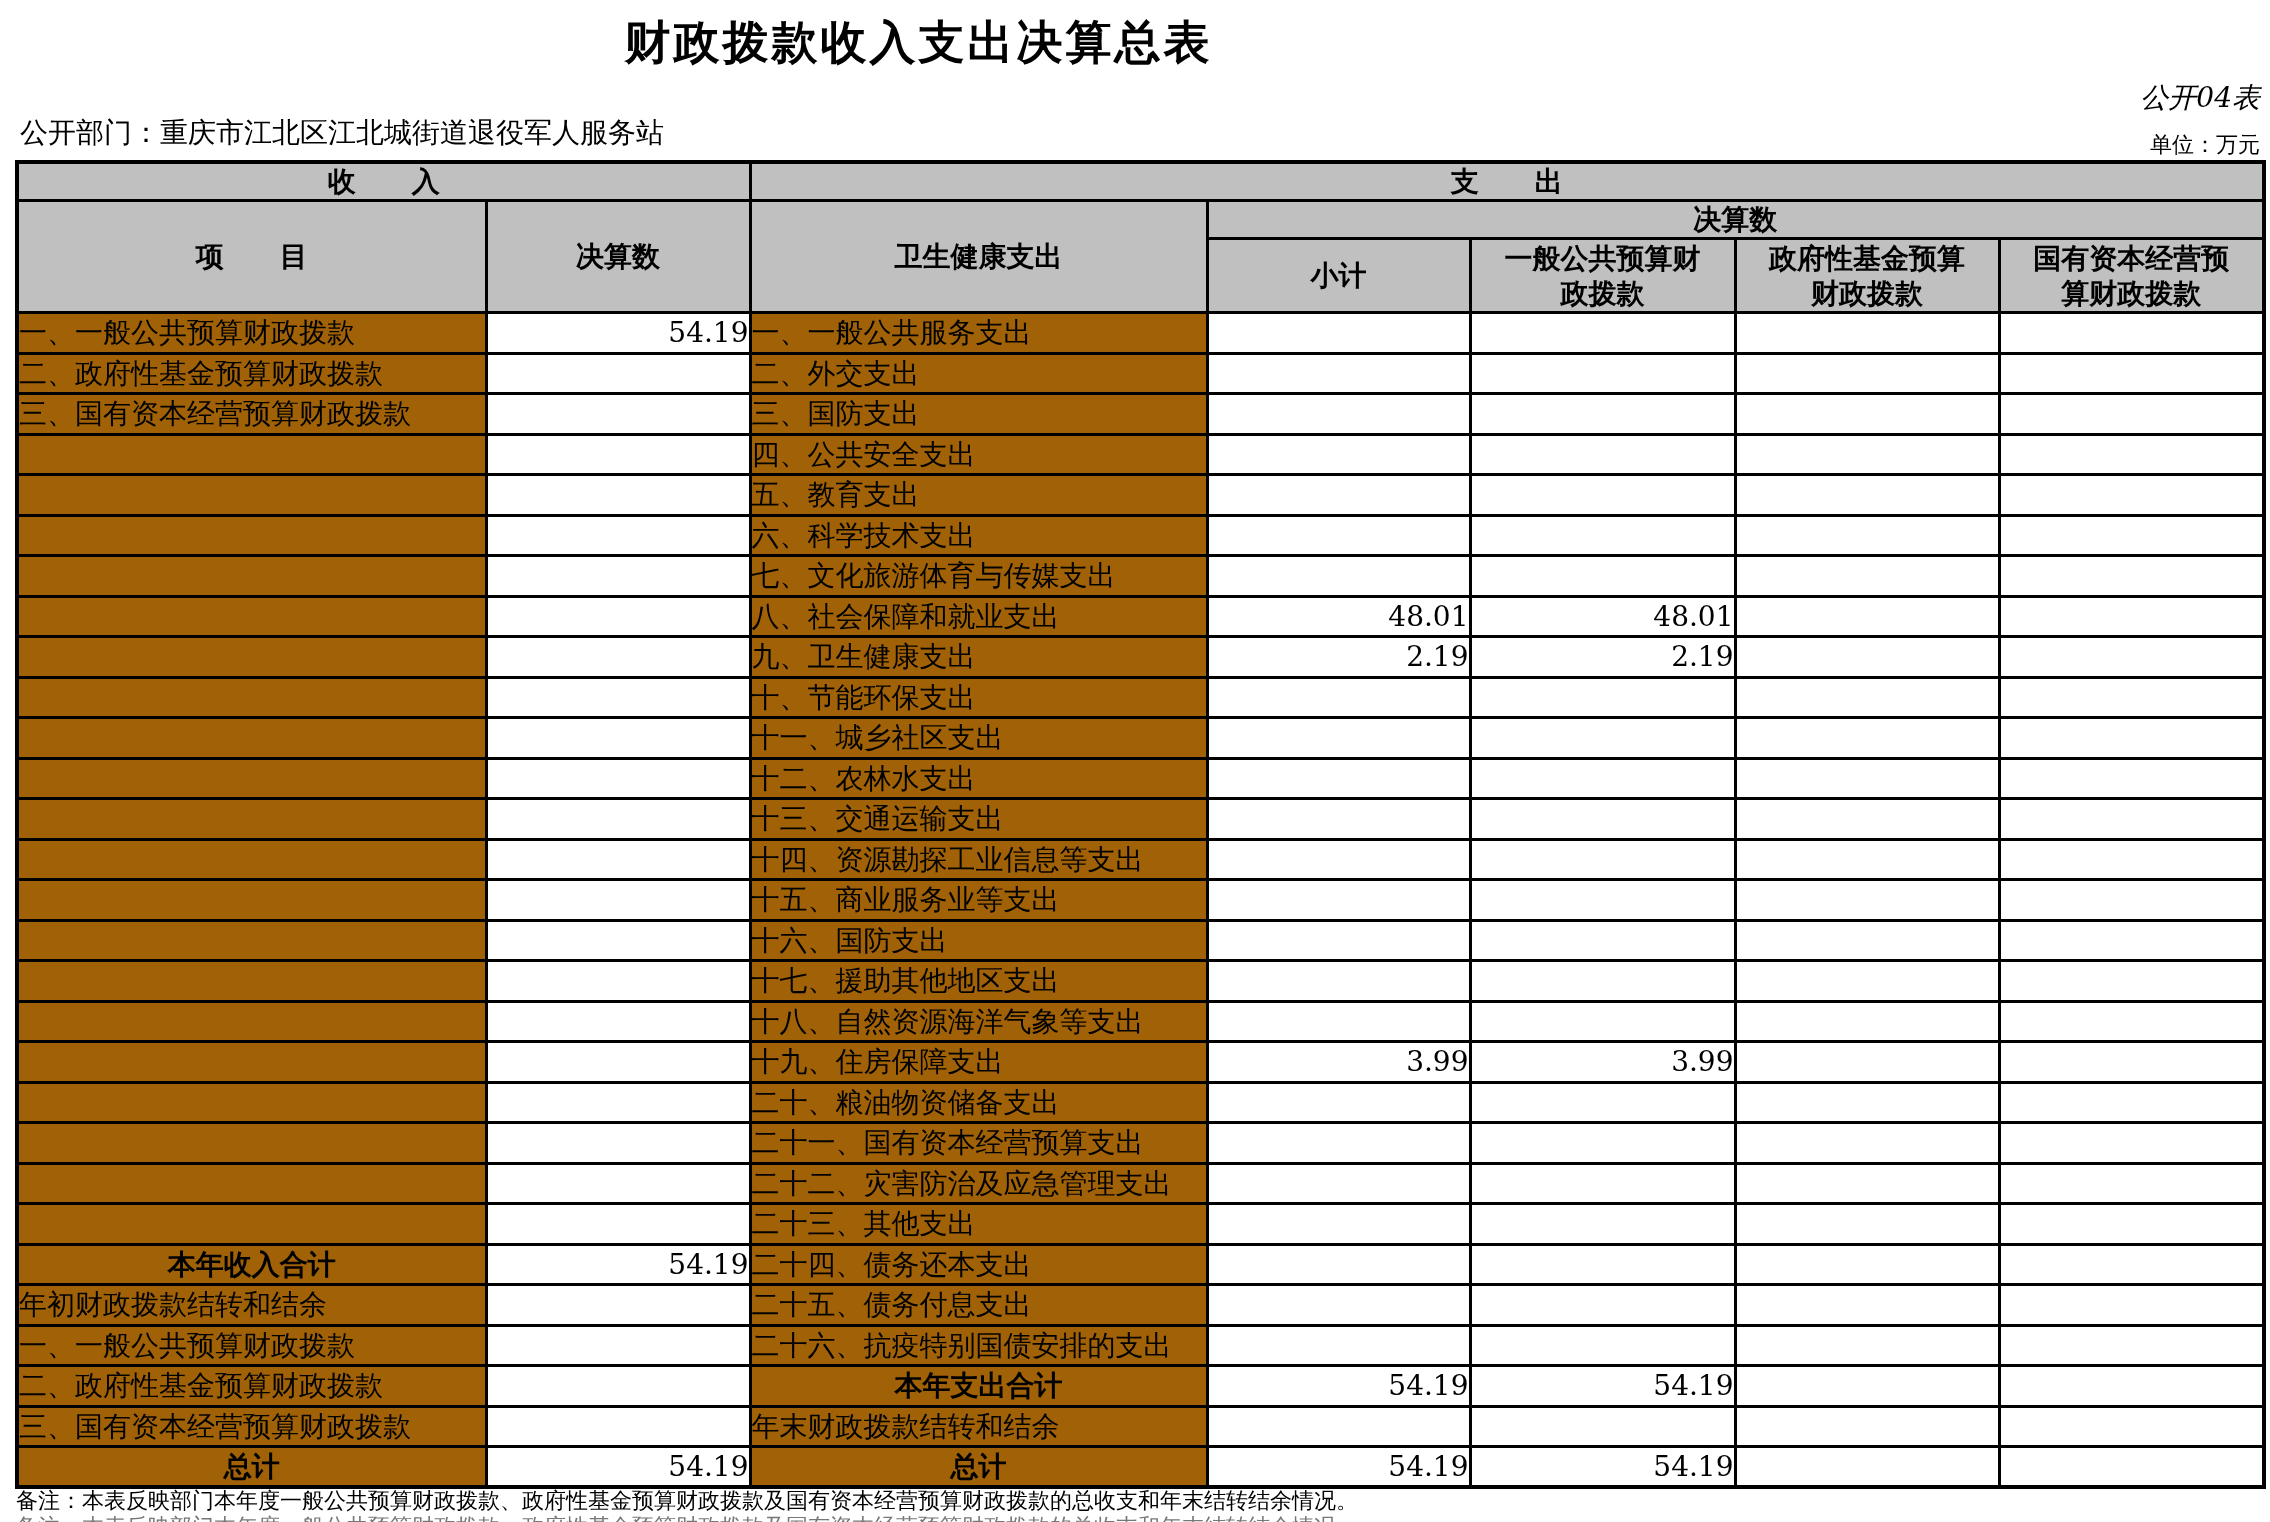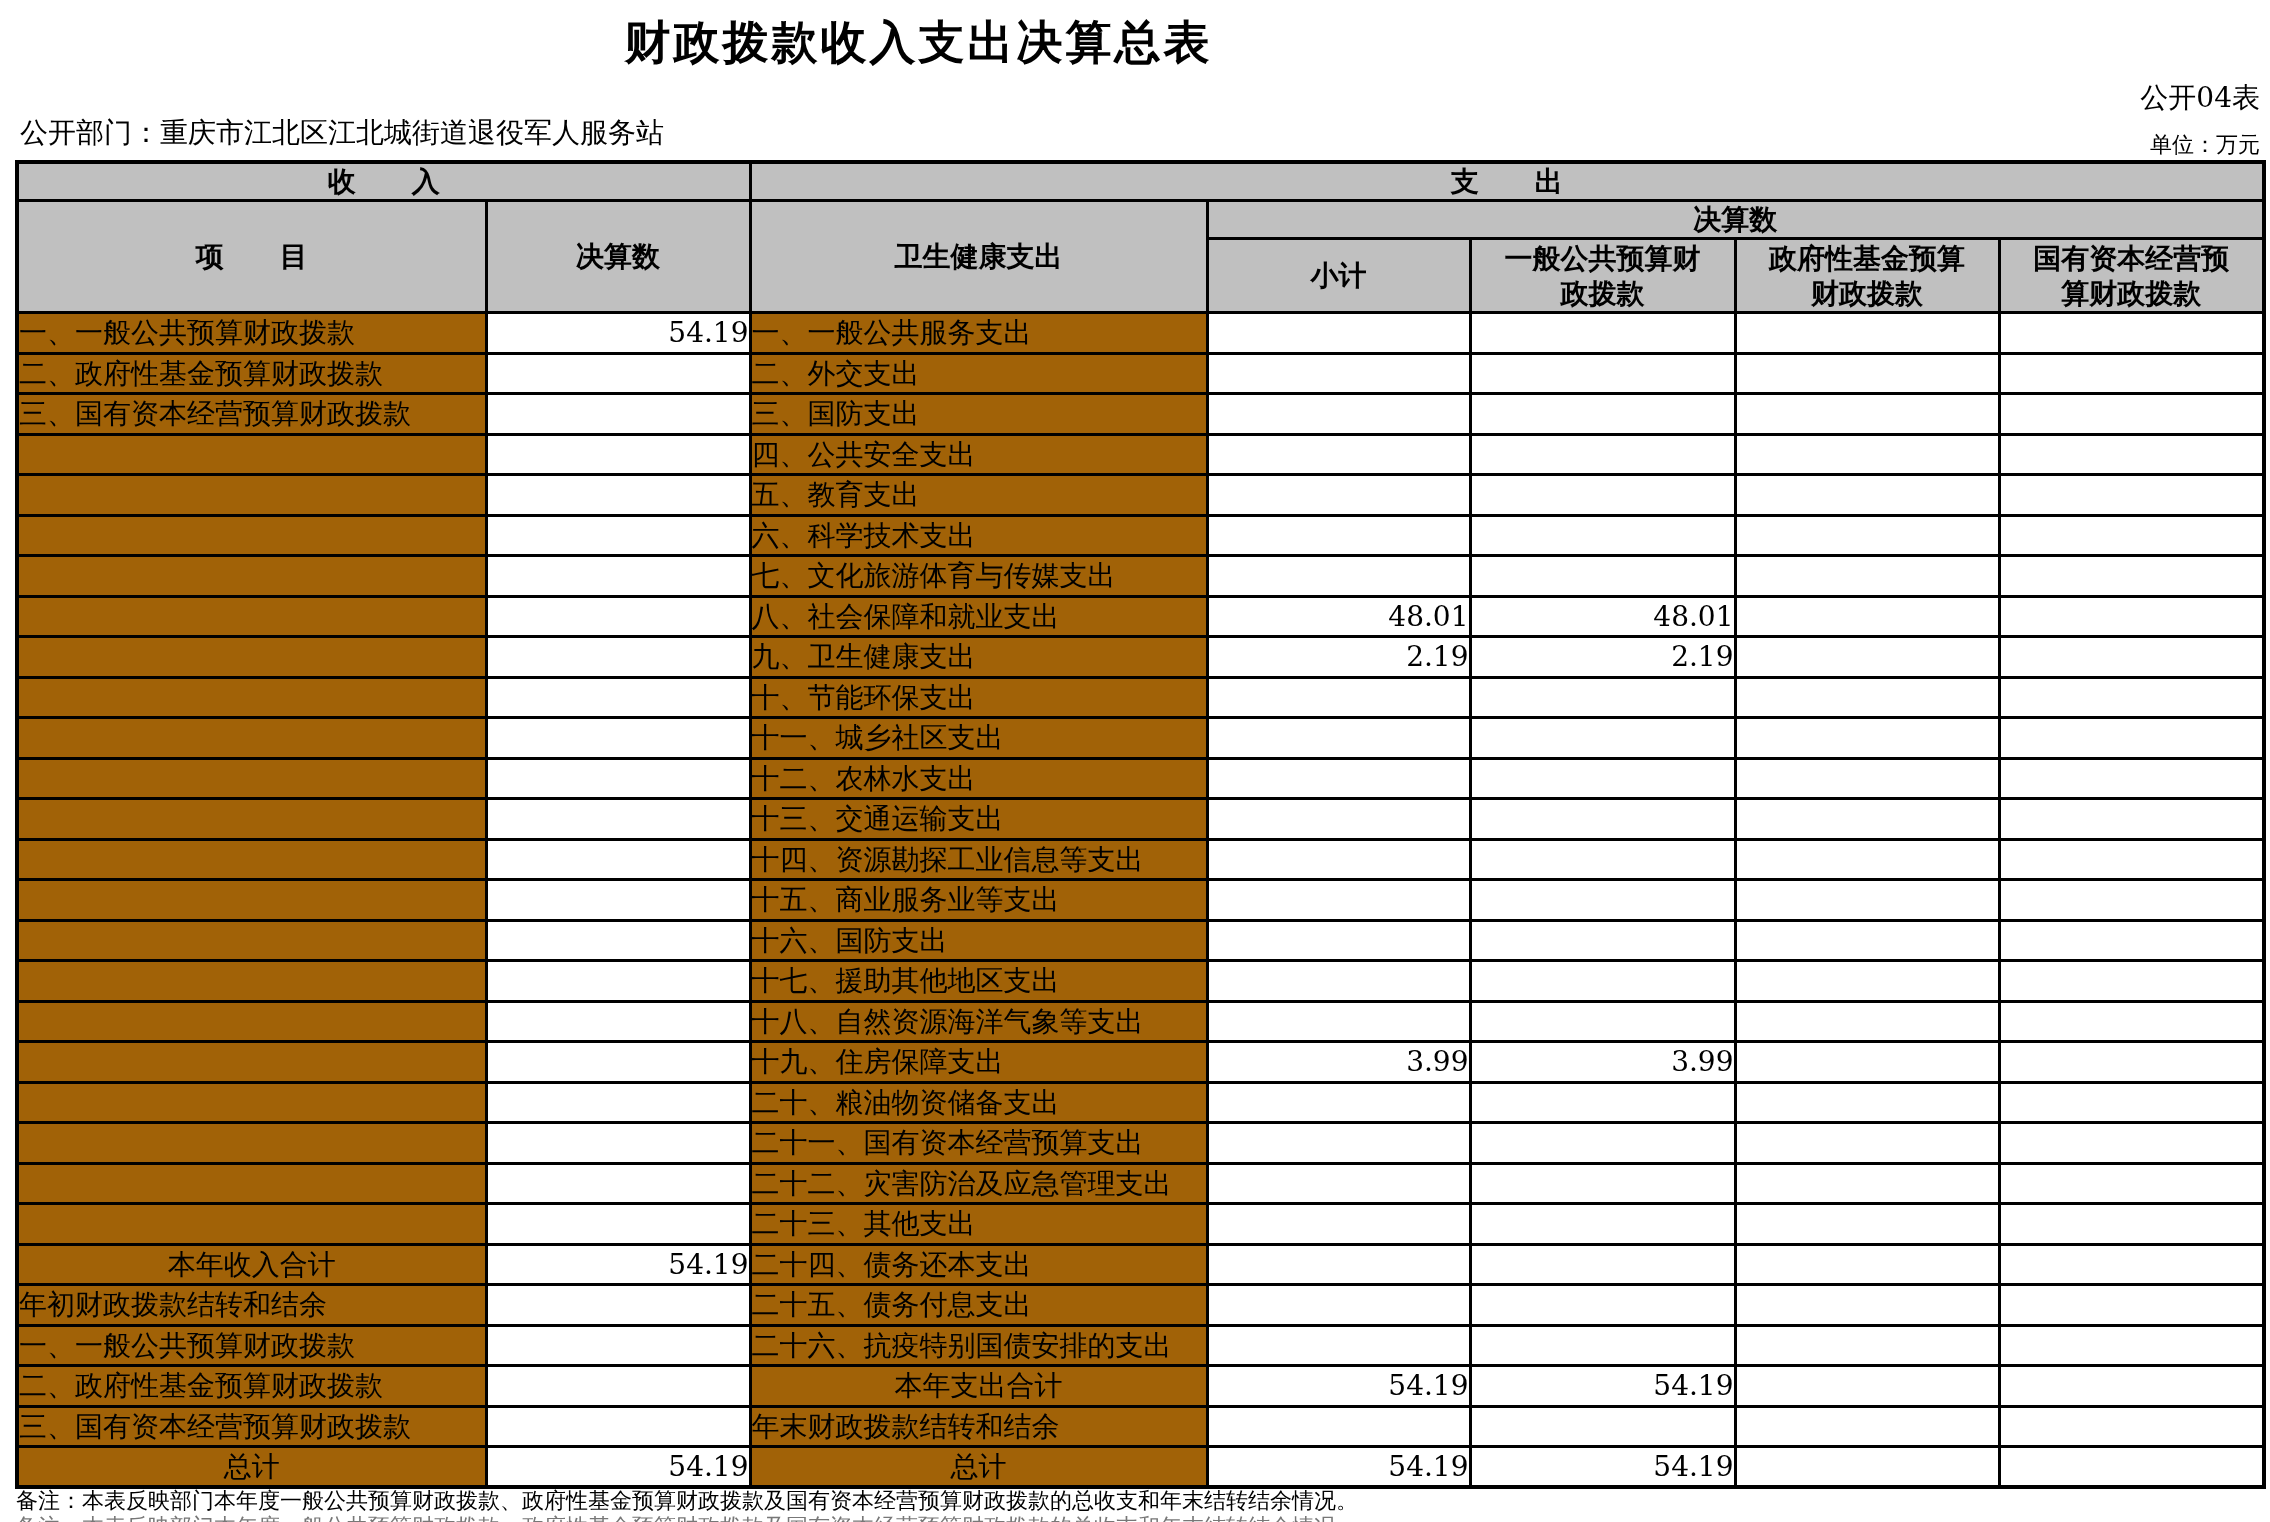--- a/index.html
+++ b/index.html
@@ -9,21 +9,21 @@
     font-family:"DejaVu Serif","Liberation Serif",serif;
     position:relative; overflow:hidden;
   }
   .page-title {
     position:absolute; top:12px; left:0; width:1837px;
     text-align:center; font-size:46px; font-weight:bold;
     letter-spacing:3px;
   }
   .form-code {
     position:absolute; top:79px; right:10px;
-    font-size:28px; text-align:right;
+    font-size:28px; text-align:right;font-style:italic;
   }
   .unit-line {
     position:absolute; top:118px; right:10px;
     font-size:22px; text-align:right;margin-top:12px;
   }
   .department-line {
     position:absolute; top:114px; left:20px;
     font-size:28px;
   }
   table.fiscal {
@@ -56,21 +56,21 @@
     text-align:left;
     padding-left:6px;
     font-weight:normal;
   }
   td.val {
     background:#ffffff;
     text-align:right;
     padding-right:8px;
   }
   td.bc {
-    font-weight:normal;
+    font-weight:bold;
     text-align:center;
     padding-left:0;
     margin-top:8px;
   }
   .note-line {
     position:absolute; top:1486px; left:16px;
     font-size:22px; width:2240px;
   }
   .cut-line {
     position:absolute; top:1515px; left:16px;

